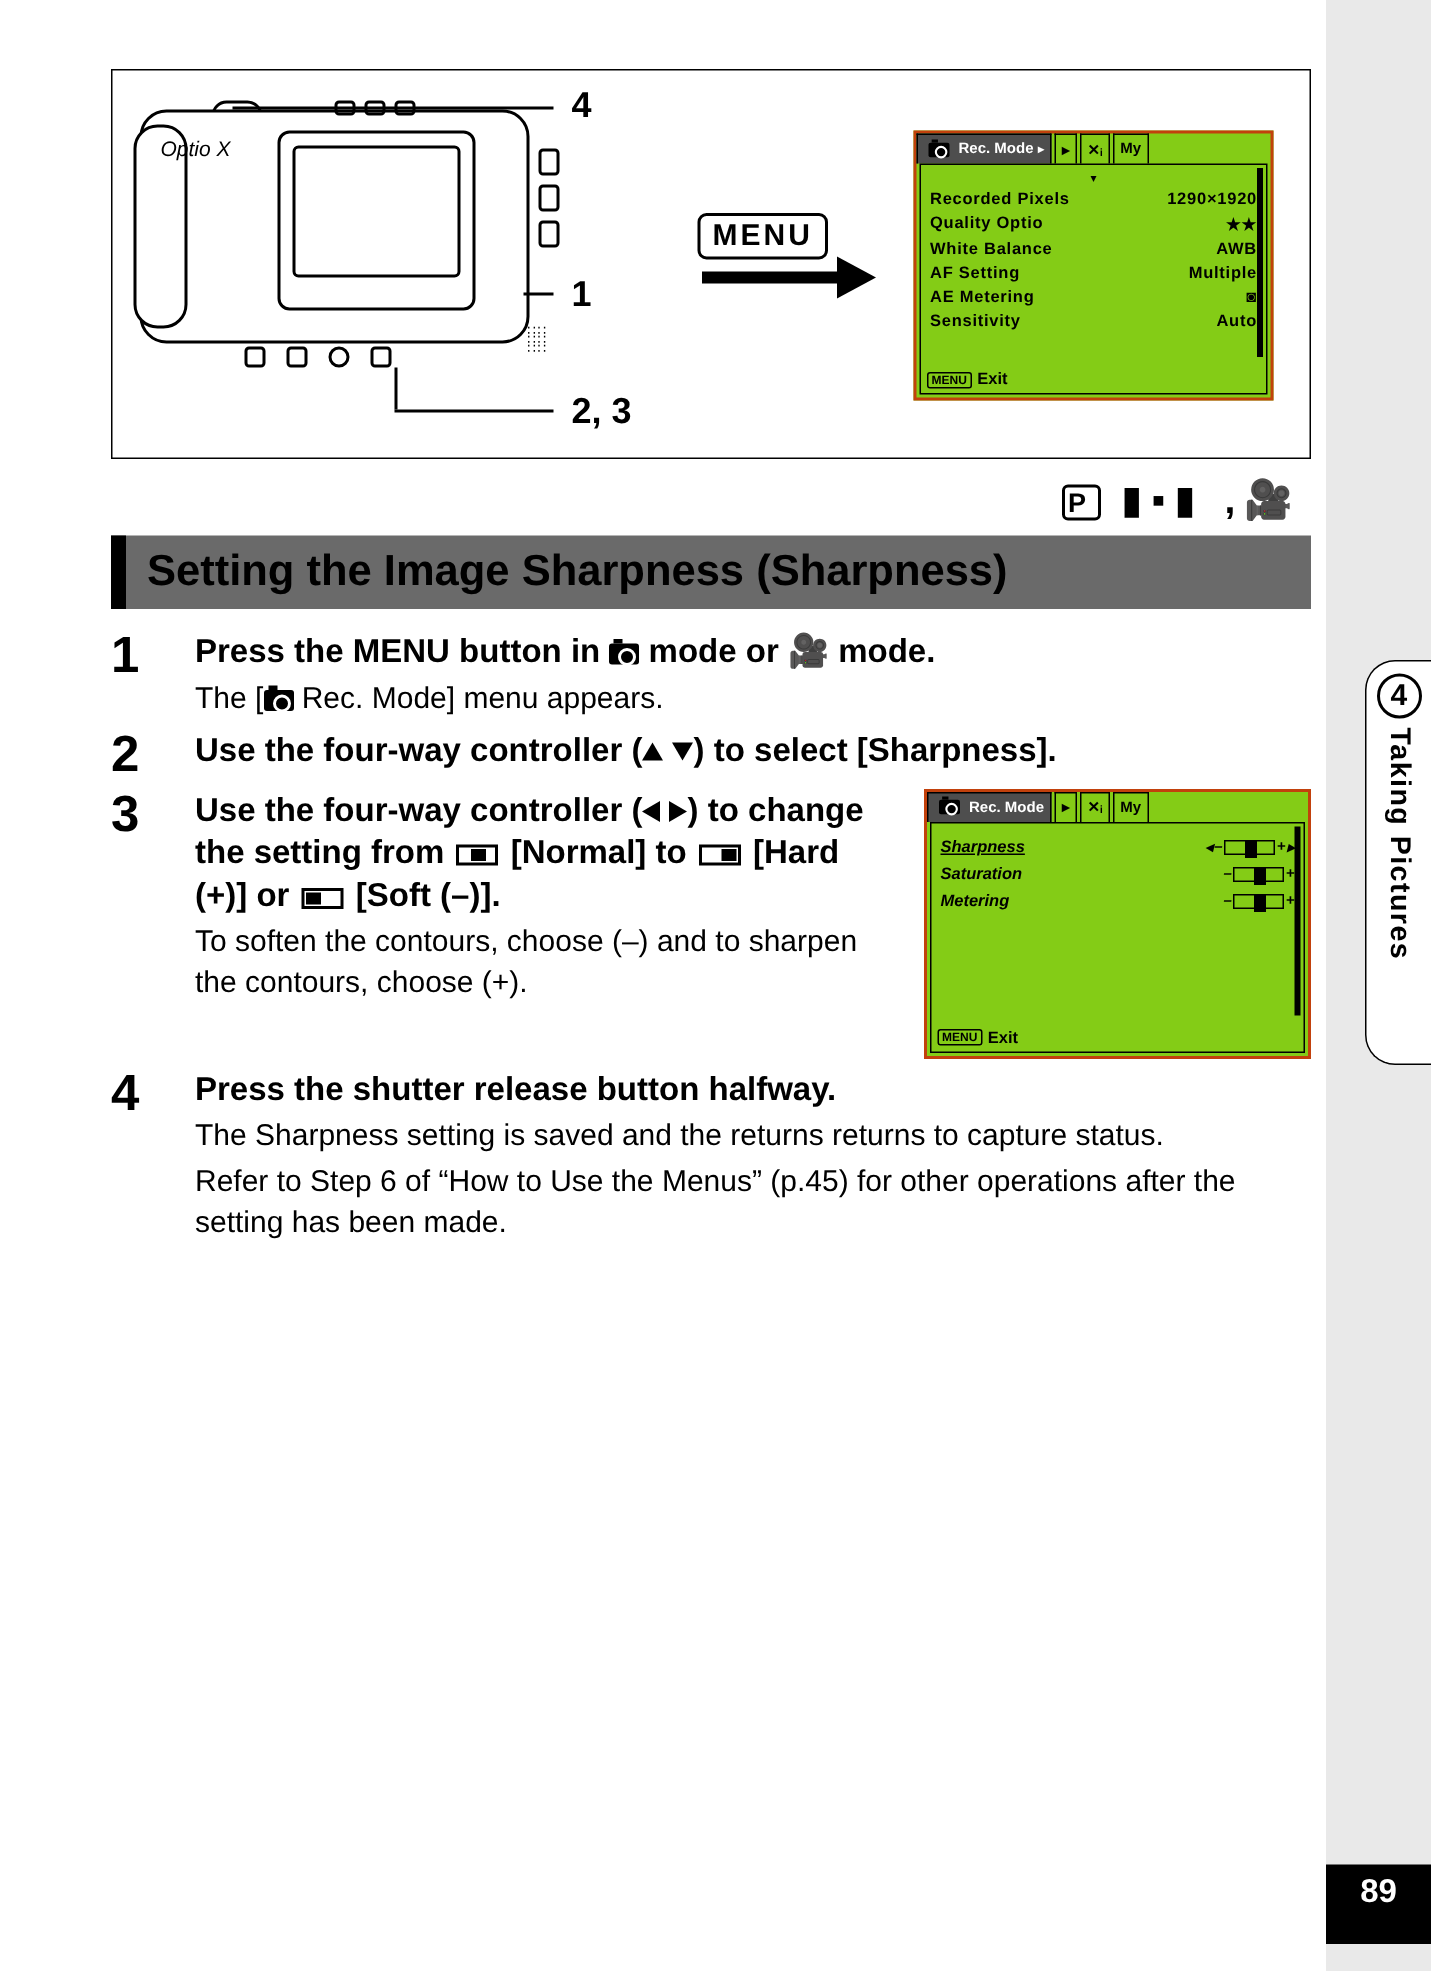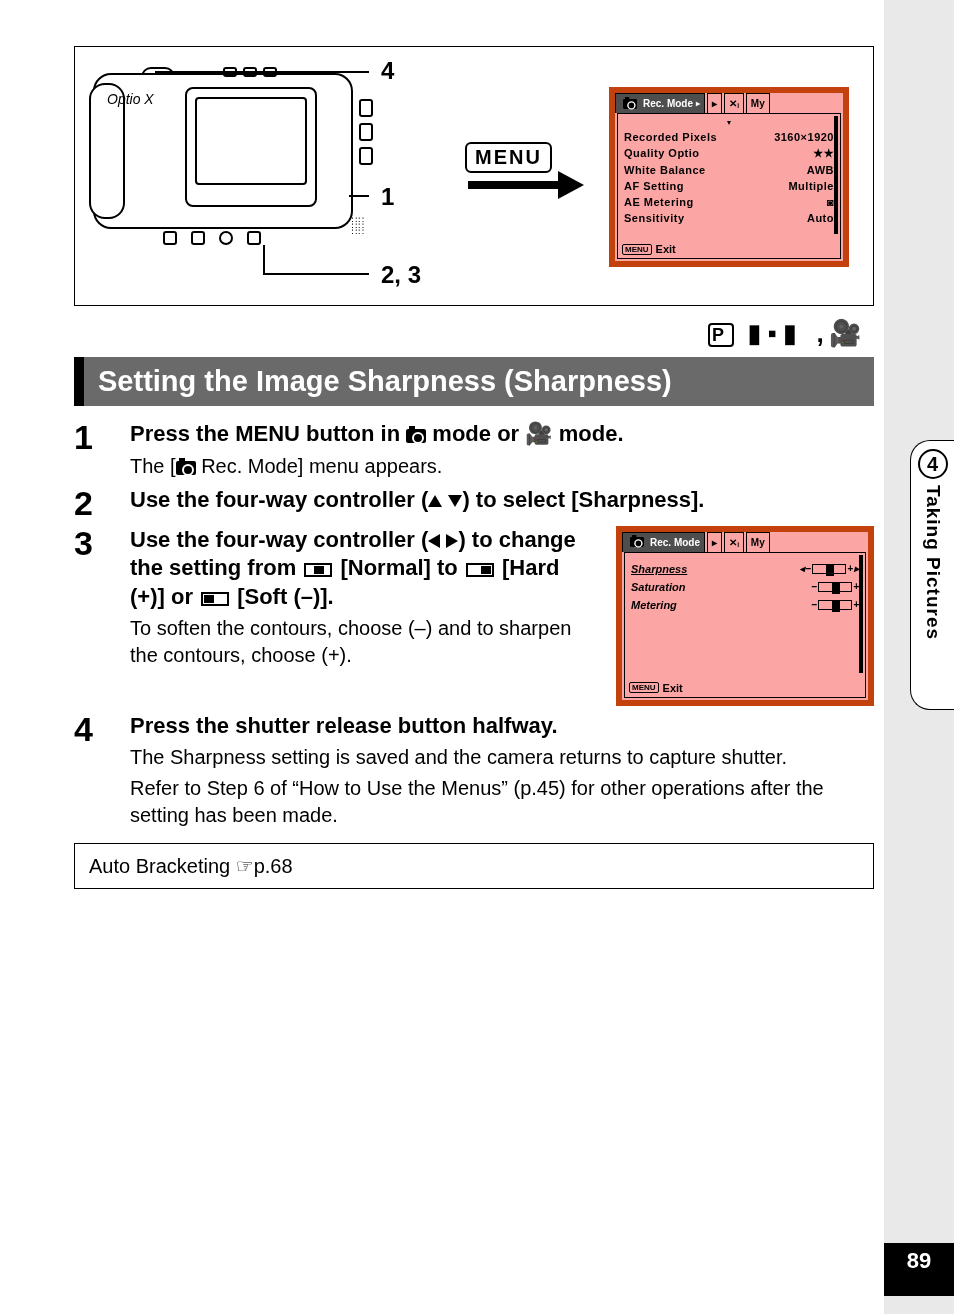--- a/index.html
+++ b/index.html
@@ -27,34 +27,34 @@
   .camera .dots { position:absolute; right:8px; bottom:8px; font-size:9px; line-height:6px; letter-spacing:1px; }
   .camera .botbtns { position:absolute; left:70px; bottom:-2px; display:flex; gap:14px; align-items:center; }
   .camera .botbtns span { width:14px; height:14px; border:2px solid #000; border-radius:3px; display:inline-block; }
   .camera .botbtns .round { border-radius:50%; }
   .leader { position:absolute; height:2px; background:#000; }
   .lbl { position:absolute; font-size:24px; font-weight:bold; }
   .menu-badge { position:absolute; left:390px; top:95px; border:2.5px solid #000; border-radius:6px; padding:2px 8px; font-weight:bold; font-size:20px; letter-spacing:2px; }
   .arrow { position:absolute; left:393px; top:128px; width:120px; height:20px; }
   .arrow .shaft { position:absolute; left:0; top:6px; width:92px; height:8px; background:#000; }
   .arrow .head { position:absolute; left:90px; top:-4px; width:0; height:0; border-left:26px solid #000; border-top:14px solid transparent; border-bottom:14px solid transparent; }
-  .lcd { position:absolute; border:6px solid #c2410c; background:#fca5a5; }
+  .lcd { position:absolute; border:2px solid #c2410c; background:#84cc16; }
   .lcd1 { right:24px; top:40px; width:240px; height:180px; }
   .lcd .tabs { display:flex; height:20px; }
   .lcd .tabs .tab { border:1.5px solid #000; border-bottom:none; font-size:10px; font-weight:bold; padding:1px 4px; display:flex; align-items:center; gap:3px; }
   .lcd .tabs .tab.active { background:#4e4e4e; color:#fff; }
   .lcd .tabs .spacer { flex:0 0 2px; }
   .lcd .inner { border:1.5px solid #000; margin:0 2px 2px; height:calc(100% - 22px); position:relative; padding:4px 6px; }
   .lcd .scroll { position:absolute; right:2px; top:2px; bottom:24px; width:4px; background:#000; }
   .lcd1 .row { display:flex; justify-content:space-between; font-size:11px; font-weight:bold; letter-spacing:0.5px; margin:4px 0; }
   .lcd .exit { position:absolute; left:4px; bottom:3px; font-size:11px; font-weight:bold; display:flex; align-items:center; gap:4px; }
   .lcd .exit .menub { border:1.5px solid #000; font-size:8px; padding:0 2px; border-radius:2px; }
   .modeline { text-align:right; font-size:26px; letter-spacing:6px; margin:6px 6px 8px 0; }
   .modeline .pbox { display:inline-block; border:2px solid #000; border-radius:4px; width:26px; height:24px; line-height:20px; text-align:center; font-weight:bold; font-size:18px; vertical-align:middle; }
-  .heading { background:#6a6a6a; color:#ffffff; font-size:29px; font-weight:bold; padding:8px 14px; border-left:10px solid #000; margin-bottom:14px; }
+  .heading { background:#6a6a6a; color:#000000; font-size:29px; font-weight:bold; padding:8px 14px; border-left:10px solid #000; margin-bottom:14px; }
   .intro { font-size:22px; line-height:1.35; margin-bottom:14px; }
   .step { display:flex; margin-bottom:6px; }
   .step .num { font-size:34px; font-weight:bold; width:56px; flex-shrink:0; line-height:1; }
   .step .body { flex:1; }
   .step .title { font-size:22px; font-weight:bold; line-height:1.3; }
   .step .sub { font-size:20px; line-height:1.35; margin-top:4px; }
   .step3wrap { display:flex; gap:18px; align-items:flex-start; }
   .lcd2 { position:relative; width:258px; height:180px; flex-shrink:0; }
   .lcd2 .row2 { display:flex; justify-content:space-between; align-items:center; font-size:11px; font-weight:bold; margin:6px 0;font-style:italic; }
   .slider { display:inline-flex; align-items:center; gap:1px; font-size:10px; }
@@ -146,21 +146,21 @@
               <span>✕ᵢ</span>
             </div>
           <div class="spacer"></div>
           <div class="tab">My</div>
         </div>
         <div class="inner">
           <div class="scroll"></div>
           <div style="text-align:center;font-size:8px;">▾</div>
           <div class="row">
               <span>Recorded Pixels</span>
-              <span>3160×1920</span>
+              <span>1290×1920</span>
             </div>
           <div class="row">
               <span>Quality Optio</span>
               <span>★★</span>
             </div>
           <div class="row">
               <span>White Balance</span>
               <span>AWB</span>
             </div>
           <div class="row">
@@ -280,23 +280,20 @@
               </div>
           </div>
         </div>
       </div>
     </div>
 
     <div class="step">
       <div class="num">4</div>
       <div class="body">
         <div class="title">Press the shutter release button halfway.</div>
-        <div class="sub">The Sharpness setting is saved and the camera returns to capture shutter.</div>
+        <div class="sub">The Sharpness setting is saved and the returns returns to capture status.</div>
         <div class="sub">Refer to Step 6 of “How to Use the Menus” (p.45) for other operations after the setting has been made.</div>
       </div>
     </div>
 
-    <div class="refbox">
-      <span>Auto Bracketing </span><span>☞p.68</span>
-    </div>
 
   </div>
 </div>
 
 </body></html>

